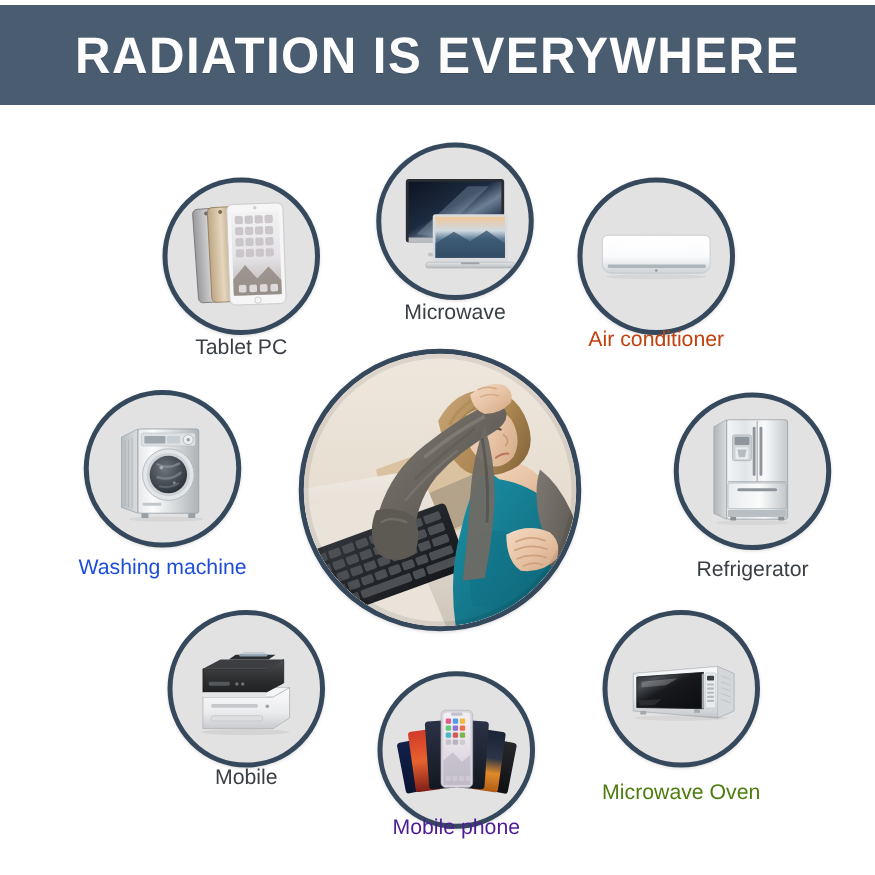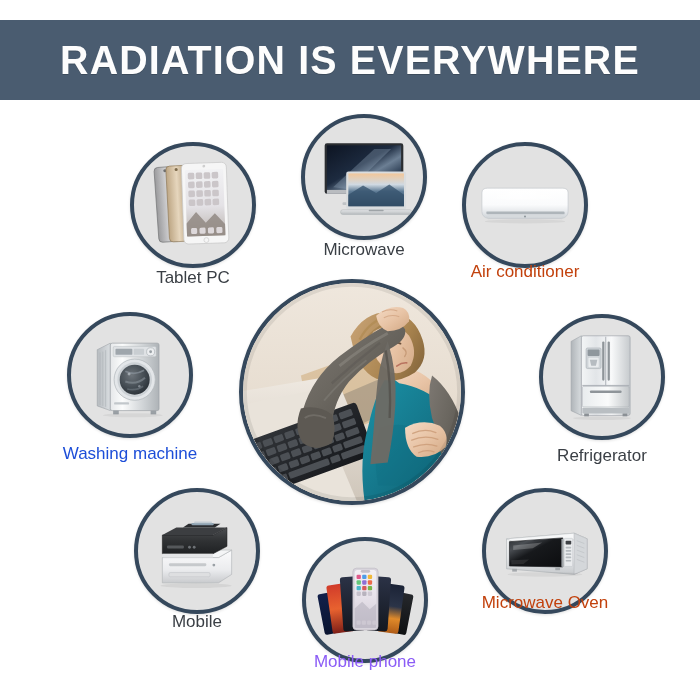--- a/index.html
+++ b/index.html
@@ -16,21 +16,21 @@
     width: 700px;
     height: 700px;
     background: #ffffff;
     overflow: hidden;
   }
 
   
   .banner {
     position: absolute;
     left: 0;
-    top: 20px;
+    top: 4px;
     width: 700px;
     height: 80px;
     background: #4a5c70;
     display: flex;
     align-items: center;
     justify-content: center;
   }
   .banner-title {
     color: #fdfdfd;
     font-family: "Liberation Sans", sans-serif;
@@ -461,21 +461,21 @@
 
           <g fill="#cdc8d2">
             <rect x="54" y="85" width="4.4" height="4.4" rx="1.1"></rect>
               <rect x="59.6" y="85" width="4.4" height="4.4" rx="1.1"></rect>
             <rect x="65.2" y="85" width="4.4" height="4.4" rx="1.1"></rect>
               <rect x="70.8" y="85" width="4.4" height="4.4" rx="1.1"></rect>
           </g>
         </g>
       </svg>
     </div>
-    <div class="node-label" style="top: 52px; color: #8b5cf6;">Mobile phone</div>
+    <div class="node-label" style="top: 52px; color: #4c1d95;">Mobile phone</div>
   </div>
 
   <div class="node" id="node-7" style="left: 545px; top: 551px;">
     <div class="bubble" style="border-color: rgb(53, 72, 92); background: rgb(226, 226, 226);">
       <svg class="art" viewBox="0 0 126 126">
         <defs>
           <linearGradient id="mwBody" x1="0" y1="0" x2="0" y2="1">
             <stop offset="0" stop-color="#fafbfb"></stop>
               <stop offset="0.6" stop-color="#e8eaec"></stop>
             <stop offset="1" stop-color="#c6c9cc"></stop>
@@ -516,21 +516,21 @@
           <rect x="85" y="72.5" width="6" height="1.8" rx="0.8"></rect>
         </g>
 
         <rect x="80.5" y="50" width="2" height="30" rx="0.8" fill="#9fa4a8"></rect>
 
         <rect x="28" y="82" width="5" height="3" fill="#a4a8ac"></rect>
         <rect x="74" y="80.5" width="5" height="3" fill="#a4a8ac"></rect>
         <ellipse cx="63" cy="88" rx="40" ry="2.4" fill="#000" opacity="0.05"></ellipse>
       </svg>
     </div>
-    <div class="node-label" style="top: 42px; color: #c2410c;">Microwave Oven</div>
+    <div class="node-label" style="top: 73px; color: #4d7c0f;">Microwave Oven</div>
   </div>
 
   <div class="center-node" style="left: 352px; top: 392px;">
     <div class="bubble" style="width: 226px; height: 226px; left: -113px; top: -113px; border-color: rgb(53, 72, 92);">
       <svg class="art" viewBox="0 0 226 226">
         <defs>
           <linearGradient id="bgWall" x1="0" y1="0" x2="0" y2="1">
             <stop offset="0" stop-color="#efe7dd"></stop>
               <stop offset="0.6" stop-color="#e6dccf"></stop>
             <stop offset="1" stop-color="#d6cabb"></stop>

